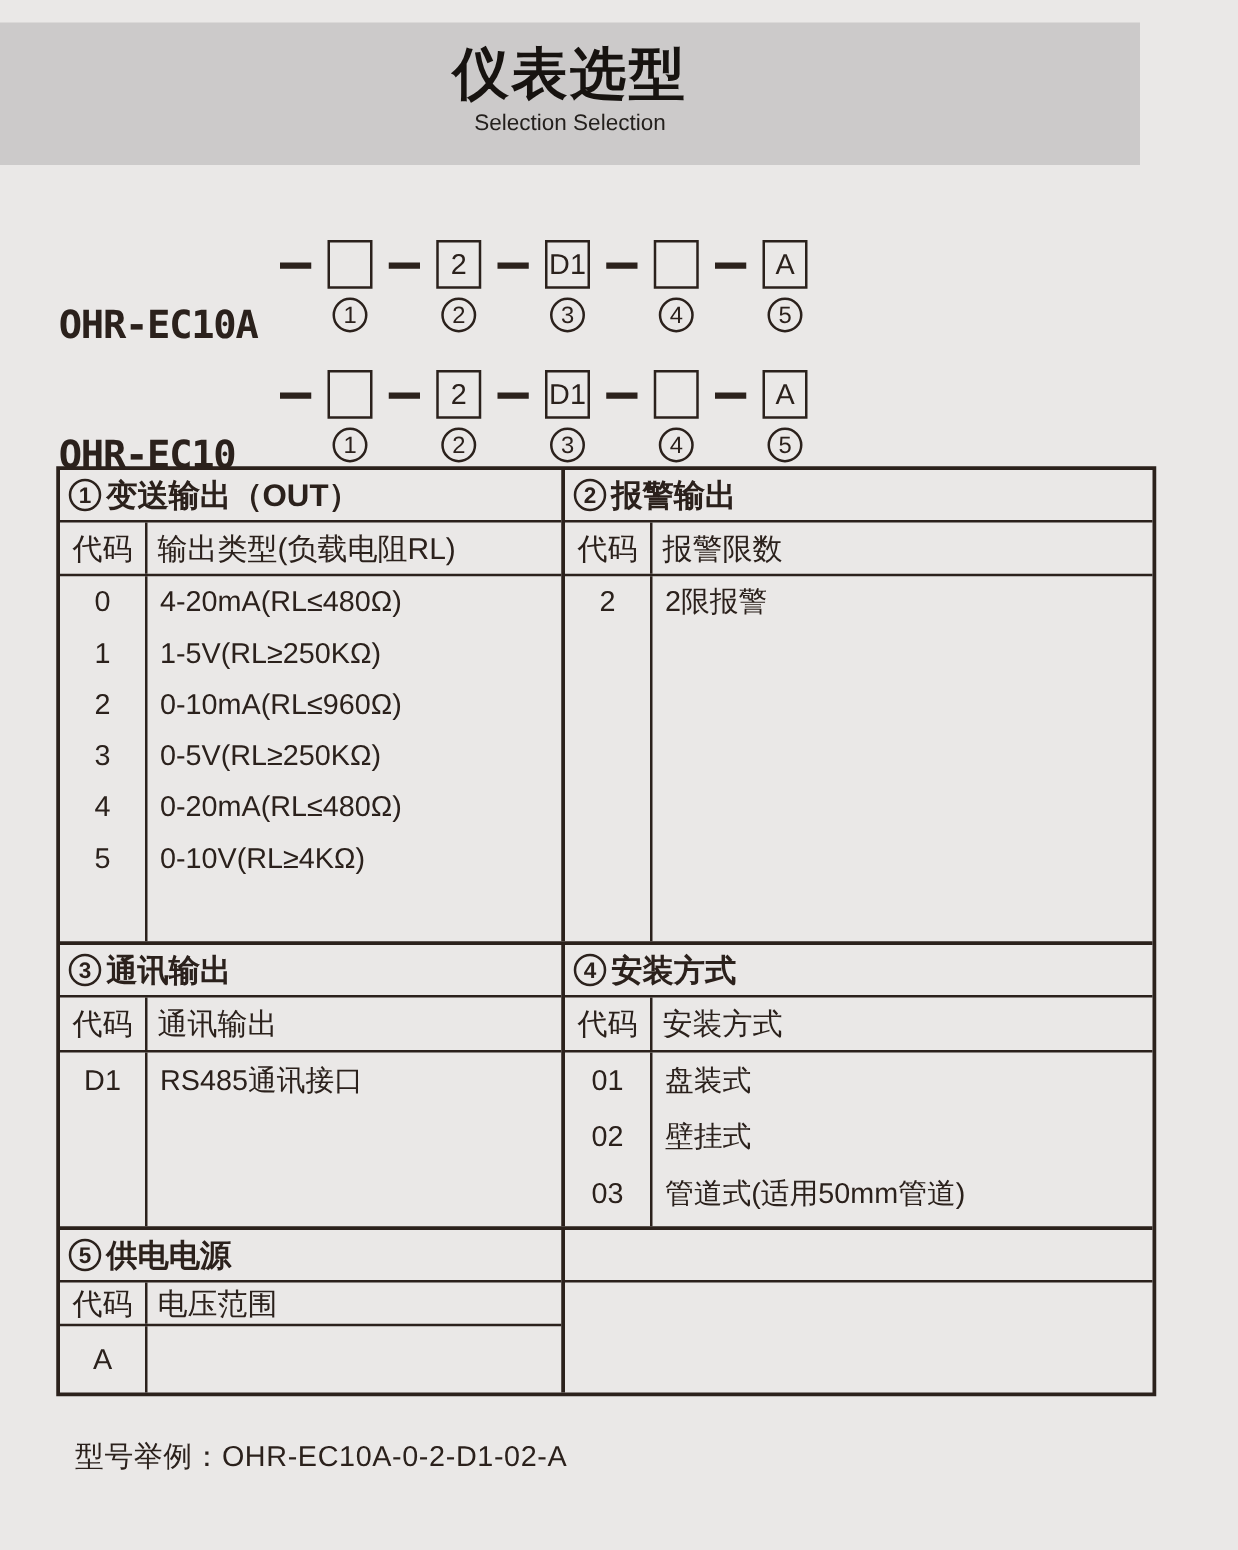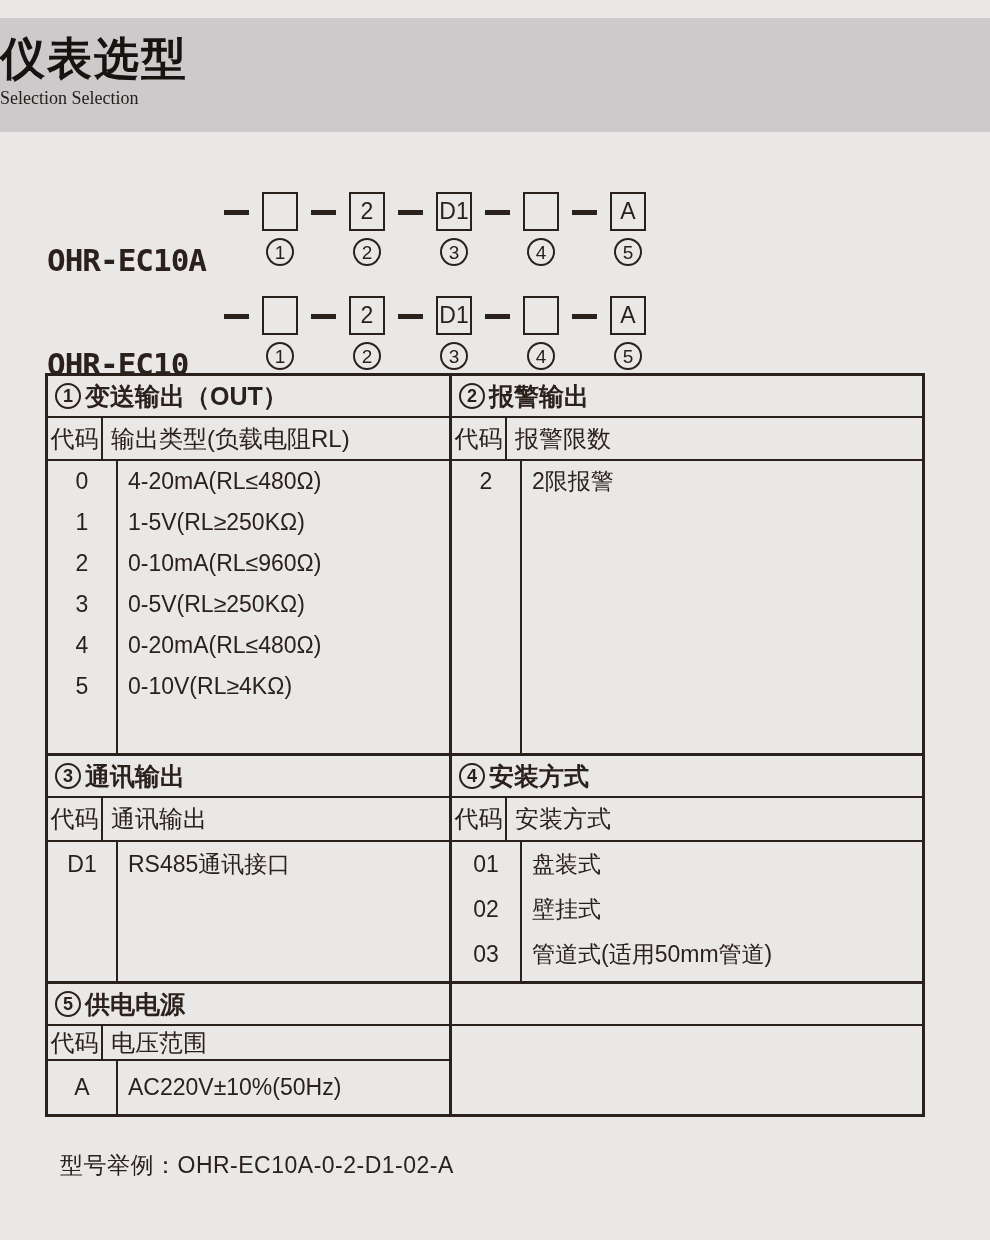--- a/index.html
+++ b/index.html
@@ -11,22 +11,22 @@
   html,body{width:990px;height:1240px;}
   body{
     background:var(--page);
     color:var(--ink);
     font-family:"Liberation Sans","DejaVu Sans",sans-serif;
     position:relative;
     overflow:hidden;
   }
   
   .band{
-    position:absolute;top:18px;left:0;width:990px;height:114px;
-    background:var(--band);font-family:Liberation Serif, serif;
+    position:absolute;top:18px;left:0;width:912px;height:114px;
+    background:var(--band);text-align:center;
   }
   .band .title{
     font-size:45px;font-weight:bold;letter-spacing:2px;
     padding-top:15px;line-height:52px;color:#171310;
   }
   .band .subtitle{
     font-size:18px;line-height:24px;color:#24201d;margin-top:1px;
   }
   
   .models{position:absolute;top:192px;left:47px;}
@@ -63,21 +63,21 @@
     display:flex;align-items:center;gap:4px;padding-left:7px;
     font-weight:bold;font-size:25px;
     border-bottom:2px solid var(--ink);
   }
   .hcirc{
     width:26px;height:26px;border:2px solid var(--ink);border-radius:50%;
     display:inline-flex;align-items:center;justify-content:center;
     font-size:18px;font-weight:bold;flex:0 0 auto;
   }
   .crow{display:flex;font-size:24px;border-bottom:2px solid var(--ink);}
-  .code{width:55px;border-right:2px solid var(--ink);display:flex;align-items:center;justify-content:center;text-align:center;}
+  .code{width:70px;border-right:2px solid var(--ink);display:flex;align-items:center;justify-content:center;text-align:center;}
   .desc{flex:1;display:flex;align-items:center;padding-left:8px;}
   .brow{display:flex;font-size:23px;}
   .bcode{width:70px;border-right:2px solid var(--ink);text-align:center;}
   .bdesc{flex:1;padding-left:10px;}
   .h1h{height:42px;} .c1h{height:43px;} .b1h{height:292px;}
   .h2h{height:42px;} .c2h{height:44px;} .b2h{height:139px;}
   .h3h{height:42px;} .c3h{height:35px;} .b3h{height:53px;}
   .lnA{height:41px;line-height:41px;white-space:nowrap;}
   .lnB{height:45px;line-height:45px;white-space:nowrap;}
   .lnC{height:53px;line-height:53px;white-space:nowrap;}
@@ -260,23 +260,20 @@
         <span>供电电源</span>
       </div>
       <div class="crow c3h">
         <div class="code">代码</div>
         <div class="desc">电压范围</div>
       </div>
       <div class="brow b3h">
         <div class="bcode">
           <div class="lnC">A</div>
         </div>
-        <div class="bdesc">
-          <div class="lnC">AC220V±10%(50Hz)</div>
-        </div>
       </div>
     </div>
     <div class="half-r">
       <div class="h3h empty-h"></div>
     </div>
   </div>
 
 </div>
 
 <div class="example">

